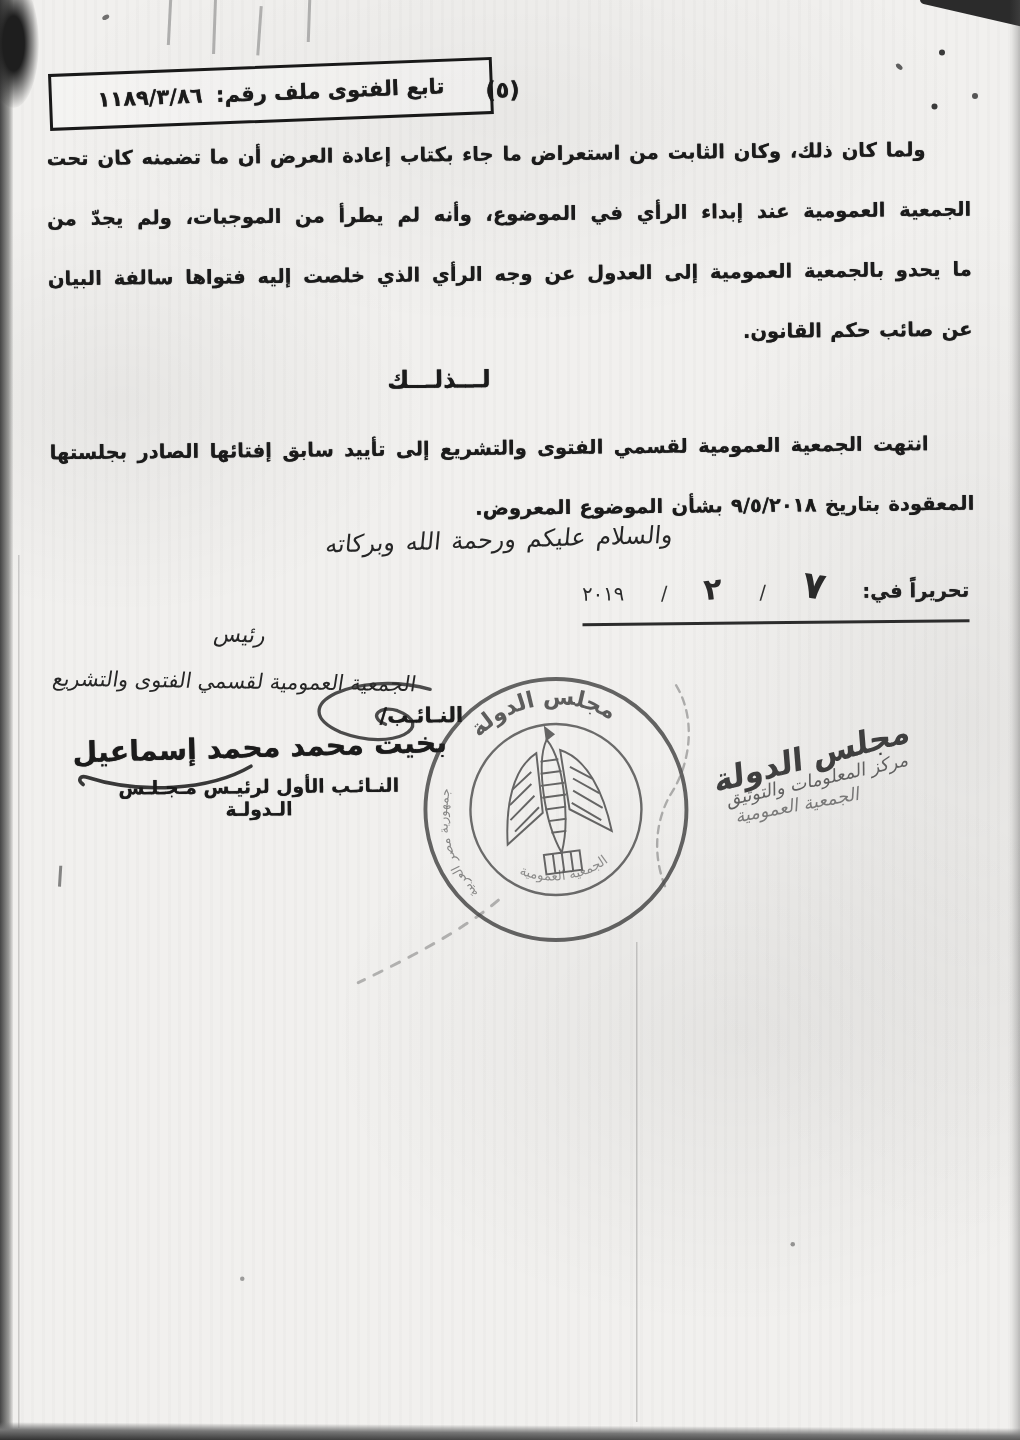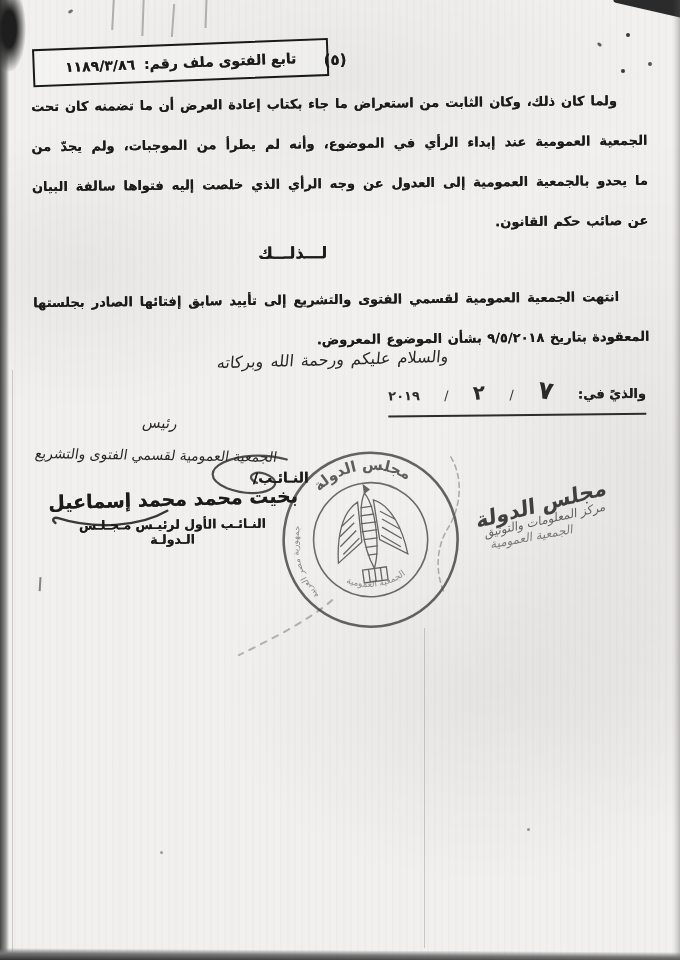--- a/index.html
+++ b/index.html
@@ -38,21 +38,21 @@
   
   .salutation{position:absolute;top:350px;left:168px;width:330px;text-align:center;
     font-size:16px;color:#262626;transform:skewX(-7deg) rotate(-1deg);word-spacing:2px;}
   .dateline{position:absolute;top:378px;left:388px;width:258px;direction:rtl;
     display:flex;align-items:baseline;justify-content:space-between;
     border-bottom:2px solid #2c2c2c;padding-bottom:9px;color:#202020;}
   .dateline .lbl{font-size:13px;font-weight:bold;}
   .dateline .day{font-size:25px;transform:rotate(9deg);font-weight:bold;color:#2a2a2a;}
   .dateline .sep{font-size:13px;color:#333;}
   .dateline .mon{font-size:20px;transform:rotate(-5deg);font-weight:bold;color:#2a2a2a;}
-  .dateline .yr{font-size:13px;font-weight:bold;color:#2a2a2a;letter-spacing:1px;}
+  .dateline .yr{font-size:13px;font-weight:normal;color:#2a2a2a;letter-spacing:1px;}
 
   
   .sig-title{position:absolute;top:412px;left:22px;width:268px;text-align:center;
     color:#262626;transform:skewX(-8deg) rotate(-0.5deg);}
   .sig-title .t1{font-size:15px;}
   .sig-title .t2{font-size:14px;margin-top:3px;}
   .counselor{position:absolute;top:469px;left:252px;font-size:14px;font-weight:bold;}
   .sig-name{position:absolute;top:486px;left:46px;width:252px;text-align:center;
     font-size:19px;font-weight:bold;transform:rotate(-1deg);letter-spacing:0.5px;}
   .sig-pos{position:absolute;top:515px;left:54px;width:234px;text-align:center;
@@ -124,21 +124,21 @@
     <div class="therefore inktext">لـــذلـــك</div>
 
     <div class="para p2">
       <div class="ln first inktext">انتهت الجمعية العمومية لقسمي الفتوى والتشريع إلى تأييد سابق إفتائها الصادر بجلستها</div>
       <div class="ln last inktext">المعقودة بتاريخ ٩/٥/٢٠١٨ بشأن الموضوع المعروض.</div>
     </div>
 
     <div class="salutation">والسلام عليكم ورحمة الله وبركاته</div>
 
     <div class="dateline">
-      <span class="lbl inktext">والذيً في:</span>
+      <span class="lbl inktext">تحريراً في:</span>
       <span class="day">٧</span>
       <span class="sep">/</span>
       <span class="mon">٢</span>
       <span class="sep">/</span>
       <span class="yr">٢٠١٩</span>
     </div>
 
     <div class="sig-title">
       <div class="t1">رئيس</div>
       <div class="t2">الجمعية العمومية لقسمي الفتوى والتشريع</div>

